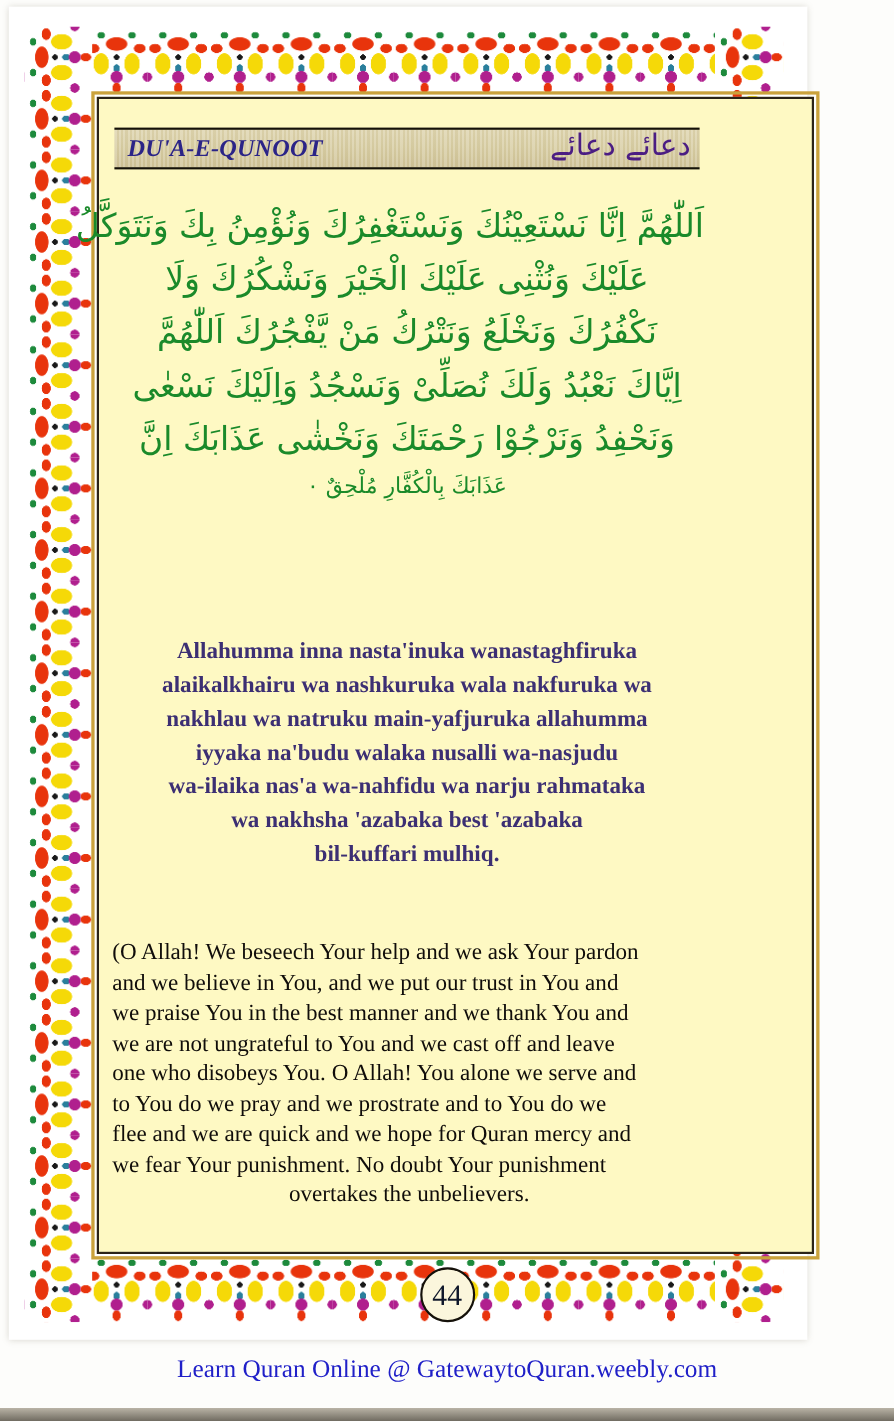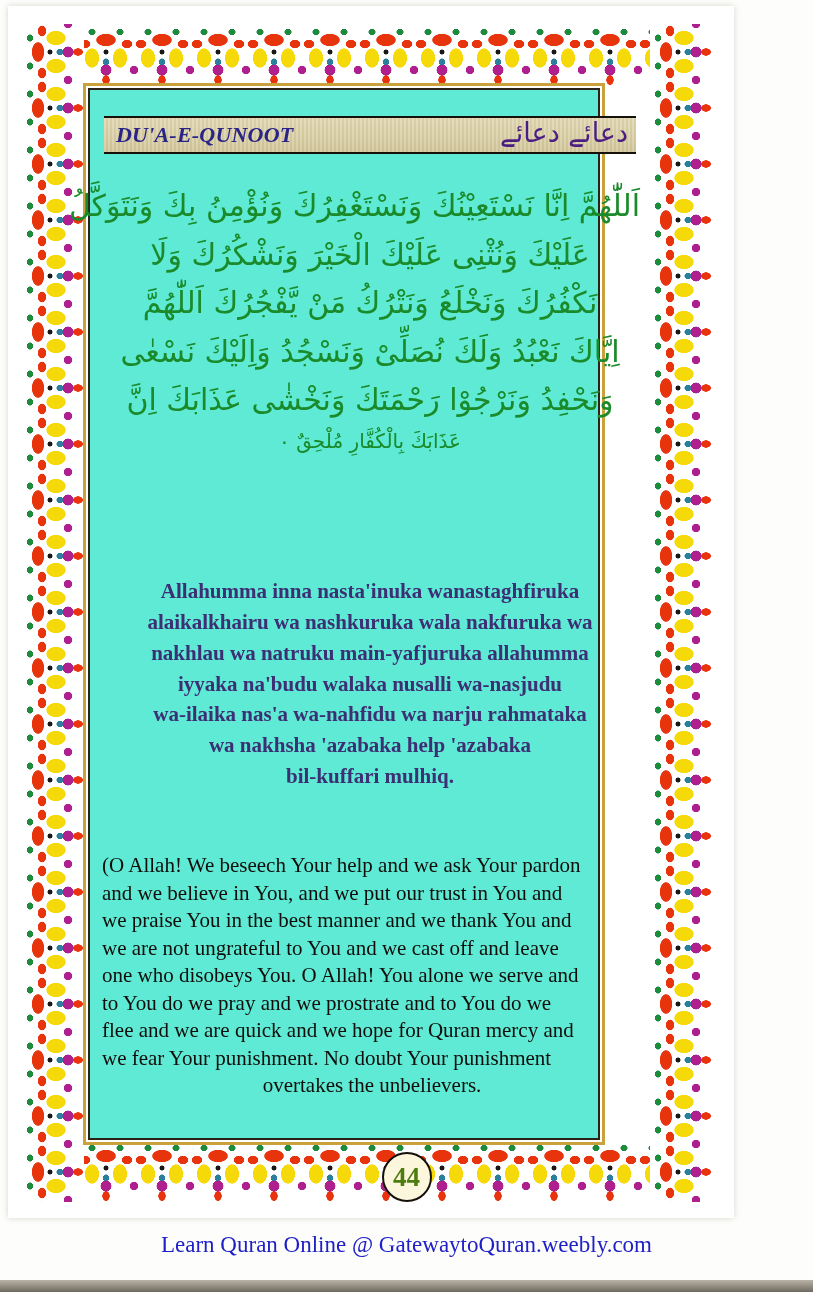--- a/index.html
+++ b/index.html
@@ -92,23 +92,23 @@
       radial-gradient(ellipse 5px 6px  at  8px 14px, #1d8a3c 0 56%, rgba(29,138,60,0) 62%),
       radial-gradient(ellipse 5px 6px  at  8px 42px, #1d8a3c 0 56%, rgba(29,138,60,0) 62%),
       radial-gradient(ellipse 6px 5px  at 38px 28px, #2a7f9c 0 56%, rgba(42,127,156,0) 62%),
       radial-gradient(ellipse 4px 4px  at 28px 28px, #191919 0 60%, rgba(25,25,25,0) 66%);
   }
 
   
   .content-box {
     position: absolute;
     left: 88px; top: 88px;
-    width: 512px;
+    width: 652px;
     height: 1052px;
-    background: #5eead4;
+    background: #fef9c3;
     border: 2px solid #2b2317;
     box-sizing: border-box;
     outline: 3px solid #caa23c;
     outline-offset: 2px;
   }
   .content-inner {
     position: absolute;
     inset: 0;
     padding: 0;
   }
@@ -209,23 +209,23 @@
     top: 1152px;
     transform: translateX(-50%);
     width: 46px; height: 46px;
     border-radius: 50%;
     background: #fbf6dc;
     border: 2px solid #15110a;
     display: flex;
     align-items: center;
     justify-content: center;
     font-family: "Liberation Serif", serif;
-    font-weight: bold;
+    font-weight: normal;
     font-size: 27px;
-    color: #4d7c0f;
+    color: #0f172a;
     z-index: 6;
   }
 
   
   .footer {
     position: absolute;
     left: 0; top: 1232px;
     width: 813px;
     text-align: center;
   }
@@ -278,21 +278,21 @@
         <div class="arabic-line">وَنَحْفِدُ وَنَرْجُوْا رَحْمَتَكَ وَنَخْشٰى عَذَابَكَ اِنَّ</div>
         <div class="arabic-line short">عَذَابَكَ بِالْكُفَّارِ مُلْحِقٌ ۰</div>
       </div>
 
       <div class="translit-block">
         <div class="translit-line">Allahumma inna nasta'inuka wanastaghfiruka</div>
         <div class="translit-line">alaikalkhairu wa nashkuruka wala nakfuruka wa</div>
         <div class="translit-line">nakhlau wa natruku main-yafjuruka allahumma</div>
         <div class="translit-line">iyyaka na'budu walaka nusalli wa-nasjudu</div>
         <div class="translit-line">wa-ilaika nas'a wa-nahfidu wa narju rahmataka</div>
-        <div class="translit-line">wa nakhsha 'azabaka help 'azabaka</div>
+        <div class="translit-line">wa nakhsha 'azabaka best 'azabaka</div>
         <div class="translit-line">bil-kuffari mulhiq.</div>
       </div>
 
       <div class="english-block">
         <div class="english-line">(O Allah! We beseech Your help and we ask Your pardon</div>
         <div class="english-line">and we believe in You, and we put our trust in You and</div>
         <div class="english-line">we praise You in the best manner and we thank You and</div>
         <div class="english-line">we are not ungrateful to You and we cast off and leave</div>
         <div class="english-line">one who disobeys You. O Allah! You alone we serve and</div>
         <div class="english-line">to You do we pray and we prostrate and to You do we</div>

